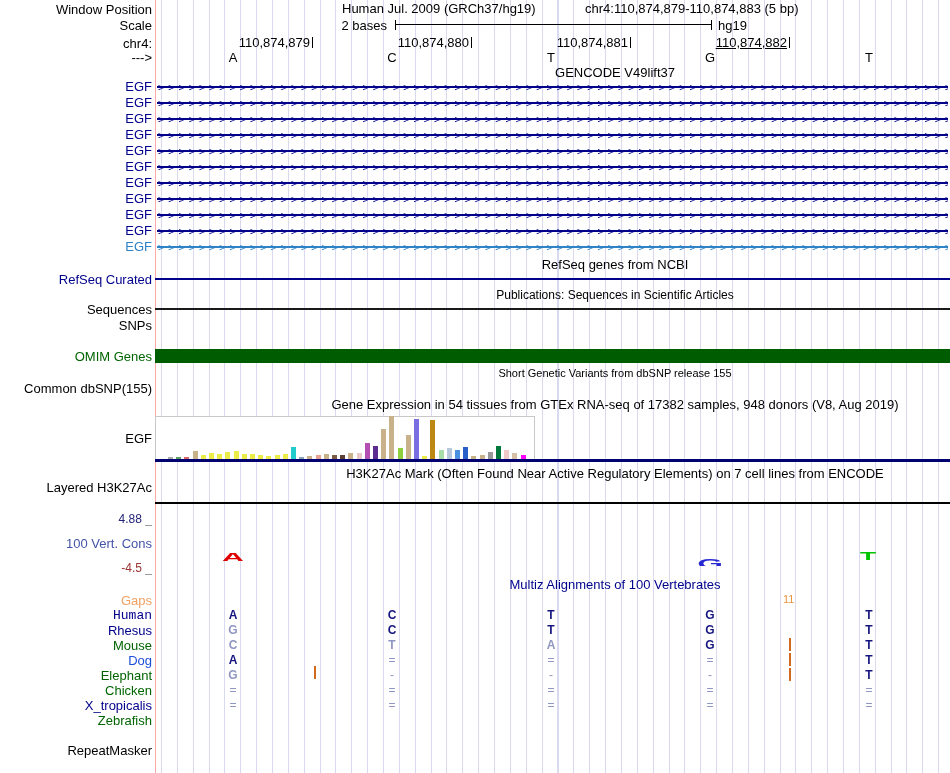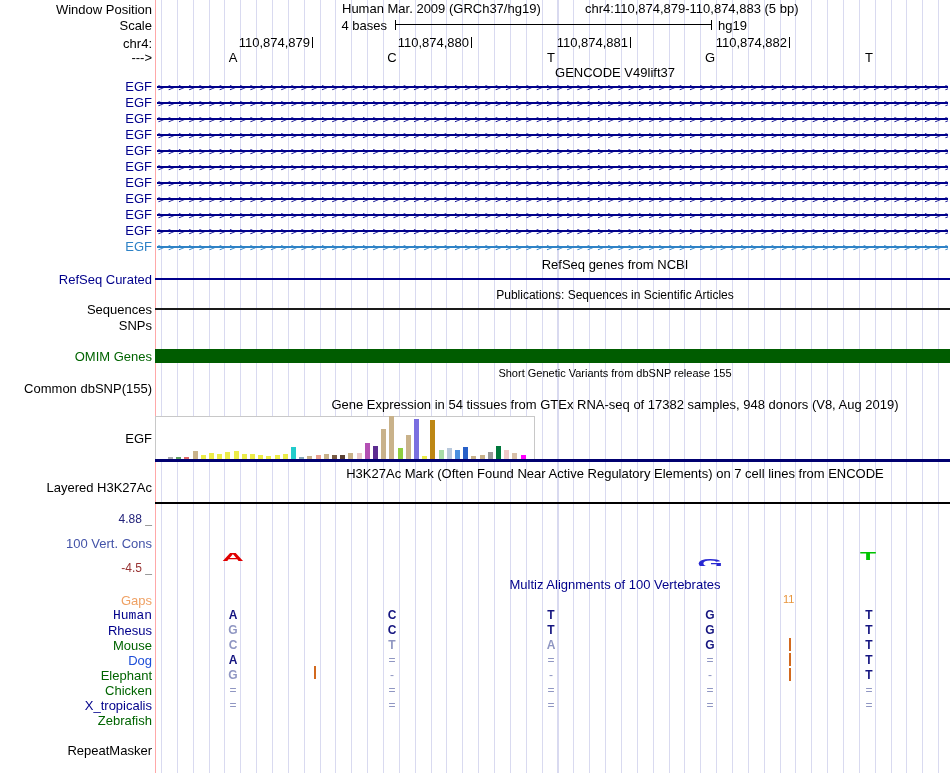--- a/index.html
+++ b/index.html
@@ -32,25 +32,25 @@
   .minmax .dash{color:#888;}
 </style>
 </head>
 <body>
 
 <div id="screen">
   <div class="grid"></div>
   <div class="pink"></div>
 
   <div class="lbl" style="top:2px">Window Position</div>
-  <div class="coord" style="left:342px;top:2px">Human Mar. 2009 (GRCh37/hg19)</div>
+  <div class="coord" style="left:342px;top:2px">Human Jul. 2009 (GRCh37/hg19)</div>
   <div class="coord" style="left:585px;top:2px">chr4:110,874,879-110,874,883 (5 bp)</div>
 
   <div class="lbl" style="top:18px">Scale</div>
-  <div class="coord" style="right:563px;top:19px">4 bases</div>
+  <div class="coord" style="right:563px;top:19px">2 bases</div>
   <div class="scalebar"></div>
   <div class="coord" style="left:718px;top:19px">hg19</div>
 
   <div class="lbl" style="top:36px">chr4:</div>
   <div class="lbl" style="top:50px">---&gt;</div>
 
   <div class="title" style="top:66px">GENCODE V49lift37</div>
 
   <div class="title" style="top:258px">RefSeq genes from NCBI</div>
   <div class="lbl" style="top:272px;color:#00008b">RefSeq Curated</div>
@@ -83,21 +83,21 @@
   <div class="title" style="top:578px;color:#00008b">Multiz Alignments of 100 Vertebrates</div>
   <div class="gapcount" style="left:783px;top:593px">11</div>
 
   <div class="lbl" style="top:743px">RepeatMasker</div>
 <div class="coord" style="right: 640px; top: 36px;">110,874,879</div>
     <div class="tick" style="left: 312px; top: 37px;"></div>
     <div class="coord" style="right: 481px; top: 36px;">110,874,880</div>
     <div class="tick" style="left: 471px; top: 37px;"></div>
     <div class="coord" style="right: 322px; top: 36px;">110,874,881</div>
     <div class="tick" style="left: 630px; top: 37px;"></div>
-    <div class="coord" style="right: 163px; top: 36px;">110,874,882</div>
+    <div class="coord" style="right: 163px; top: 36px; text-decoration: underline;">110,874,882</div>
     <div class="tick" style="left: 789px; top: 37px;"></div>
     <div class="base" style="left: 225px; top: 50px;">A</div>
     <div class="base" style="left: 384px; top: 50px;">C</div>
     <div class="base" style="left: 543px; top: 50px;">T</div>
     <div class="base" style="left: 702px; top: 50px;">G</div>
     <div class="base" style="left: 861px; top: 50px;">T</div>
     <div class="lbl" style="top: 79px; color: rgb(0, 0, 139);">EGF</div>
     <div class="egfrow" style="top: 79px; color: rgb(0, 0, 139);">
       <div class="eline"></div>
       <div class="echev">&gt;&gt;&gt;&gt;&gt;&gt;&gt;&gt;&gt;&gt;&gt;&gt;&gt;&gt;&gt;&gt;&gt;&gt;&gt;&gt;&gt;&gt;&gt;&gt;&gt;&gt;&gt;&gt;&gt;&gt;&gt;&gt;&gt;&gt;&gt;&gt;&gt;&gt;&gt;&gt;&gt;&gt;&gt;&gt;&gt;&gt;&gt;&gt;&gt;&gt;&gt;&gt;&gt;&gt;&gt;&gt;&gt;&gt;&gt;&gt;&gt;&gt;&gt;&gt;&gt;&gt;&gt;&gt;&gt;&gt;&gt;&gt;&gt;&gt;&gt;&gt;&gt;&gt;&gt;&gt;&gt;&gt;&gt;&gt;</div>

